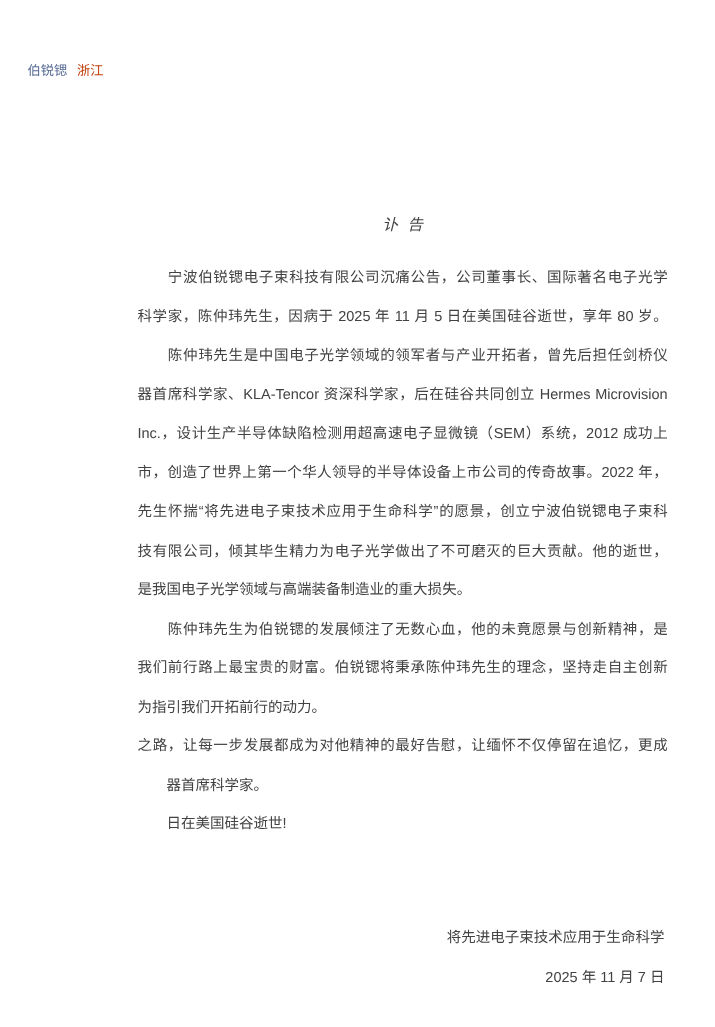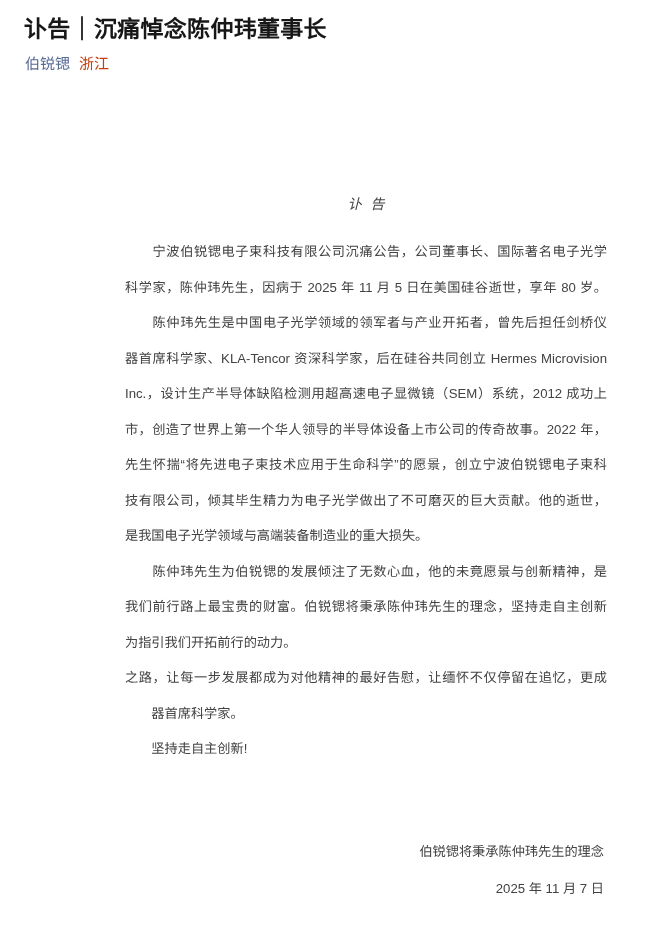--- a/index.html
+++ b/index.html
@@ -14,21 +14,21 @@
   
   .article-title {
     position: absolute; left: 24px; top: 13px; right: 20px;
     margin: 0;
     font-size: 23px; line-height: 32px; font-weight: 700;
     color: #171717; letter-spacing: 0.3px;
   }
   .byline {
     position: absolute; left: 25px; top: 54px; right: 20px;
     display: flex; align-items: center; gap: 9px;
-    font-size: 15px; line-height: 20px;
+    font-size: 12px; line-height: 20px;
     white-space: nowrap;
   }
   .account-name { color: #576b95; text-decoration: none; cursor: pointer; }
   .publish-time { color: #b8b8b8; }
   .publish-location { color: #c2410c; }
 
   
   .doc {
     position: absolute; left: 125px; top: 192px; width: 482px;
     color: #424242;
@@ -58,21 +58,20 @@
     text-align: right;
     padding-right: 3px;
     font-size: 13.2px;
   }
 </style>
 </head>
 <body>
 
 <div class="page">
 
-  <h1 class="article-title">讣告｜沉痛悼念陈仲玮董事长</h1>
 
   <div class="byline">
     <a class="account-name">伯锐锶</a>
     <span class="publish-location">浙江</span>
   </div>
 
   <div class="doc">
     <div class="doc-heading">讣 告</div>
 
     <div class="doc-body" id="doc-lines">
@@ -83,22 +82,22 @@
         <div class="doc-line fill">Inc.，设计生产半导体缺陷检测用超高速电子显微镜（SEM）系统，2012 成功上</div>
         <div class="doc-line fill">市，创造了世界上第一个华人领导的半导体设备上市公司的传奇故事。2022 年，</div>
         <div class="doc-line fill">先生怀揣“将先进电子束技术应用于生命科学”的愿景，创立宁波伯锐锶电子束科</div>
         <div class="doc-line fill">技有限公司，倾其毕生精力为电子光学做出了不可磨灭的巨大贡献。他的逝世，</div>
         <div class="doc-line">是我国电子光学领域与高端装备制造业的重大损失。</div>
         <div class="doc-line fill">　　陈仲玮先生为伯锐锶的发展倾注了无数心血，他的未竟愿景与创新精神，是</div>
         <div class="doc-line fill">我们前行路上最宝贵的财富。伯锐锶将秉承陈仲玮先生的理念，坚持走自主创新</div>
         <div class="doc-line">为指引我们开拓前行的动力。</div>
         <div class="doc-line fill">之路，让每一步发展都成为对他精神的最好告慰，让缅怀不仅停留在追忆，更成</div>
         <div class="doc-line">　　器首席科学家。</div>
-        <div class="doc-line">　　坚持走自主创新!</div>
+        <div class="doc-line">　　日在美国硅谷逝世!</div>
       </div>
 
     <div class="doc-sign">
-      <div>伯锐锶将秉承陈仲玮先生的理念</div>
+      <div>将先进电子束技术应用于生命科学</div>
       <div>2025 年 11 月 7 日</div>
     </div>
   </div>
 
 </div>
 
 </body></html>

